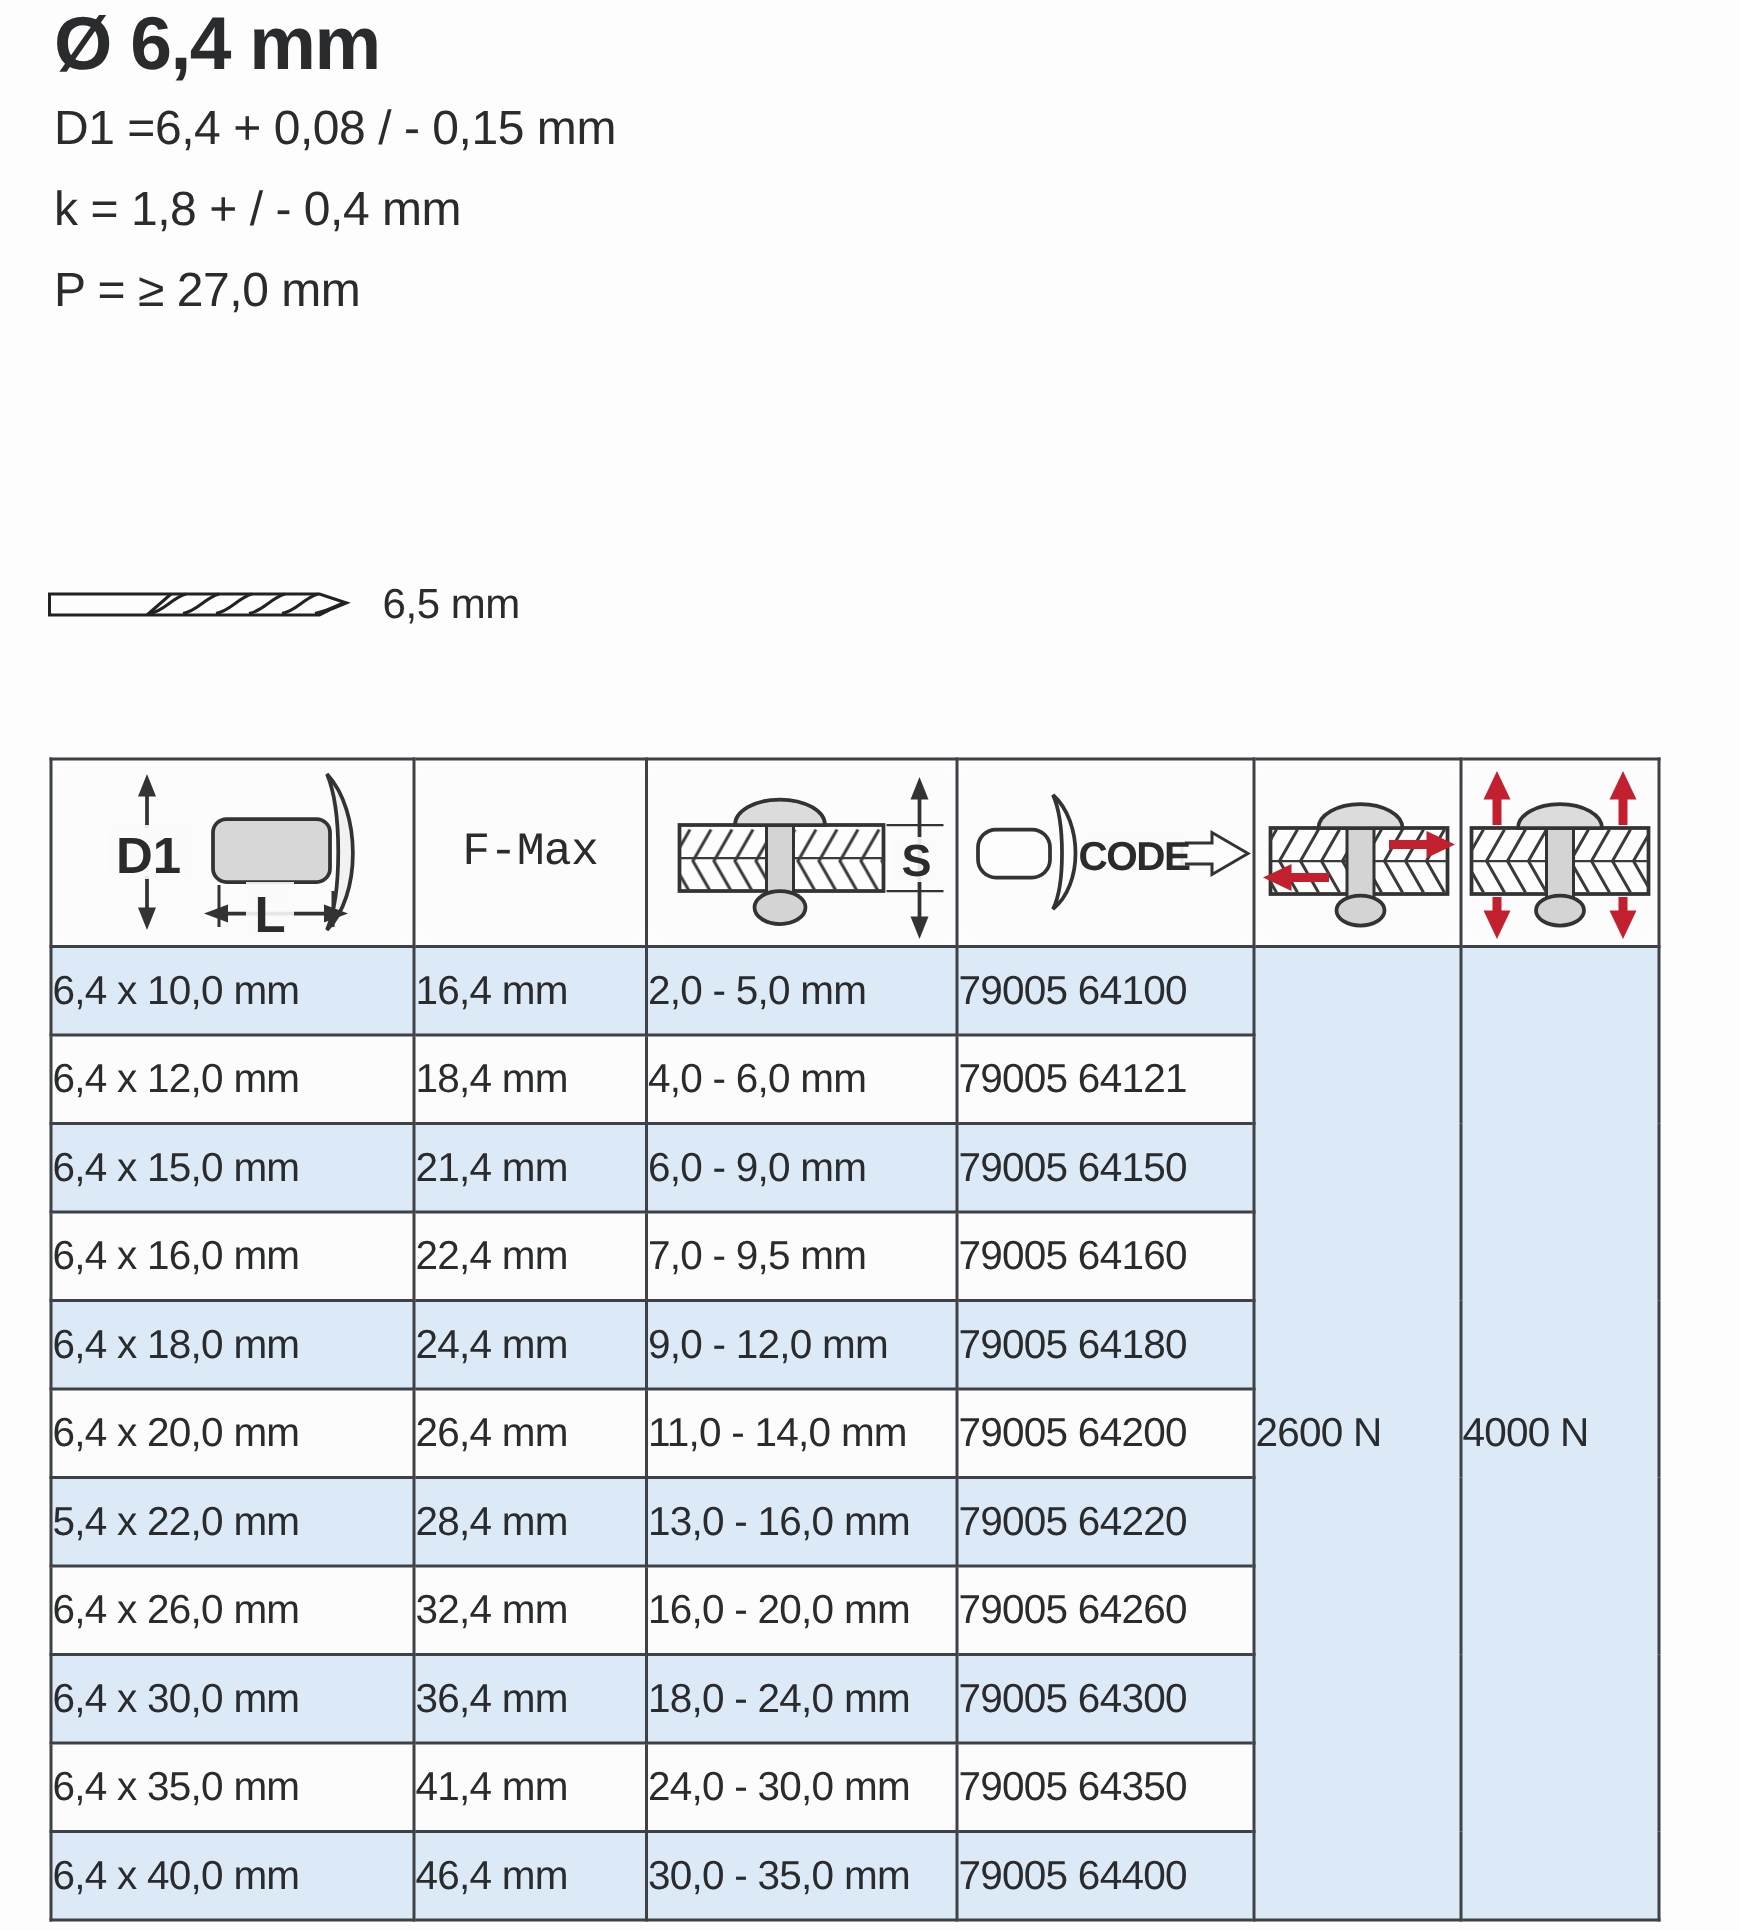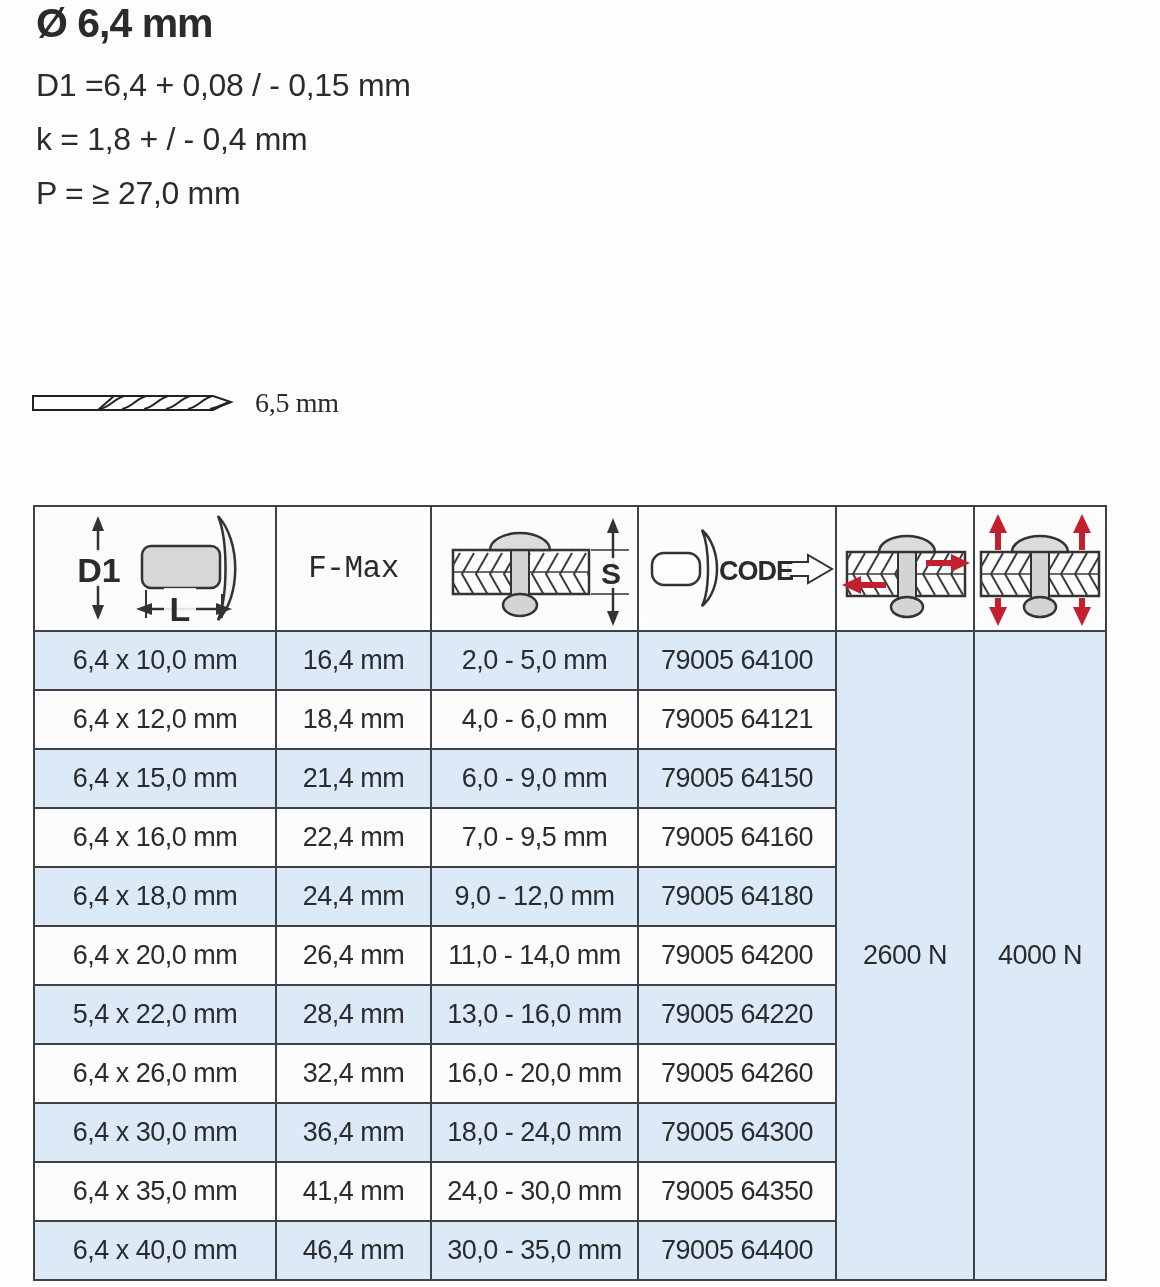--- a/index.html
+++ b/index.html
@@ -6,47 +6,47 @@
   body{
     width:1160px;height:1287px;
     background:#fdfdfd;
     font-family:"Liberation Sans",sans-serif;
     color:#2a2b2d;
     position:relative;
     overflow:hidden;
   }
   .title{
     position:absolute;left:36px;top:0px;
-    font-size:41px;font-weight:bold;letter-spacing:-1px;
+    font-size:50px;font-weight:bold;letter-spacing:-1px;
   }
   .specs{
     position:absolute;left:36px;top:58px;
     font-size:32px;line-height:54px;letter-spacing:-0.3px;
   }
   .drill-row{
     position:absolute;left:30px;top:386px;
-    display:flex;align-items:center;gap:20px;font-family:Liberation Serif, serif;
+    display:flex;align-items:center;gap:20px;
   }
   .drill-label{font-size:28px;letter-spacing:-0.3px;}
 
   table.spec-table{
     position:absolute;left:33px;top:505px;
     border-collapse:collapse;table-layout:fixed;
   }
   .spec-table th,.spec-table td{
     border:2px solid #3e4145;
     box-sizing:border-box;
     padding:0;
   }
   .spec-table thead tr{height:125px;}
   .spec-table tbody tr{height:59px;}
   .spec-table th{background:#fcfcfc;vertical-align:middle;border-radius:25px;}
   .spec-table td{
     background:#fcfcfc;
-    text-align:center;vertical-align:middle;
+    text-align:left;vertical-align:middle;
     font-size:27px;letter-spacing:-0.5px;
     white-space:nowrap;
   }
   .spec-table tr.alt td{background:#dceaf7;}
   .spec-table td.merged{background:#dceaf7;}
   .fmax-head{
     font-size:31px;letter-spacing:-0.5px;font-weight:normal;
     text-align:center;
     font-family:Liberation Mono, monospace;
   }

